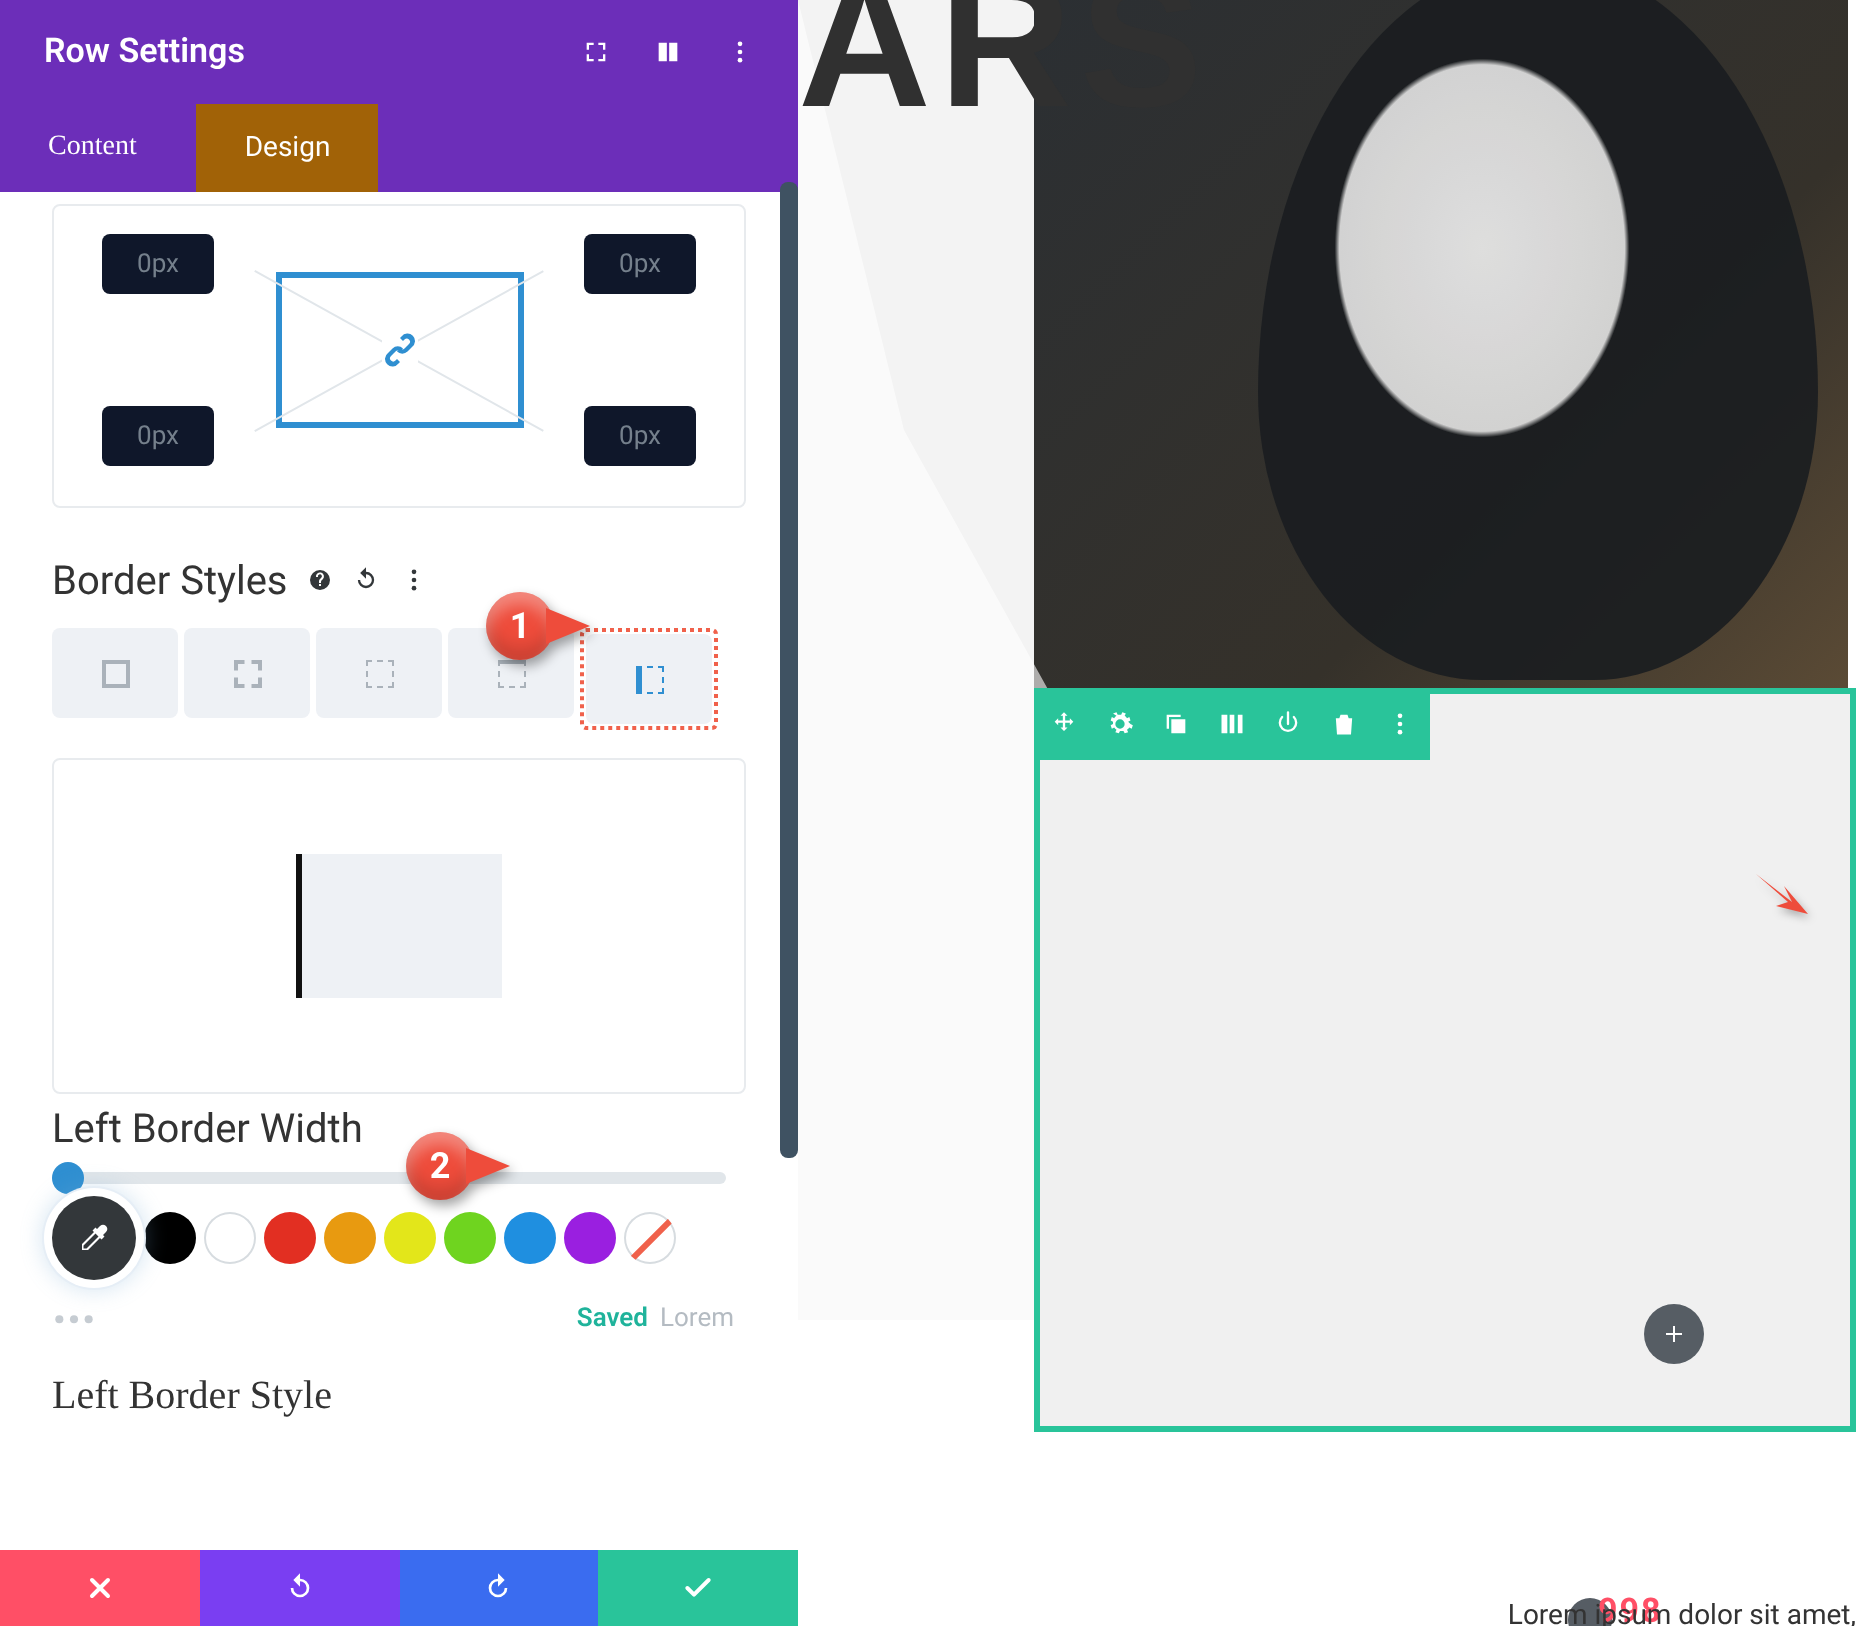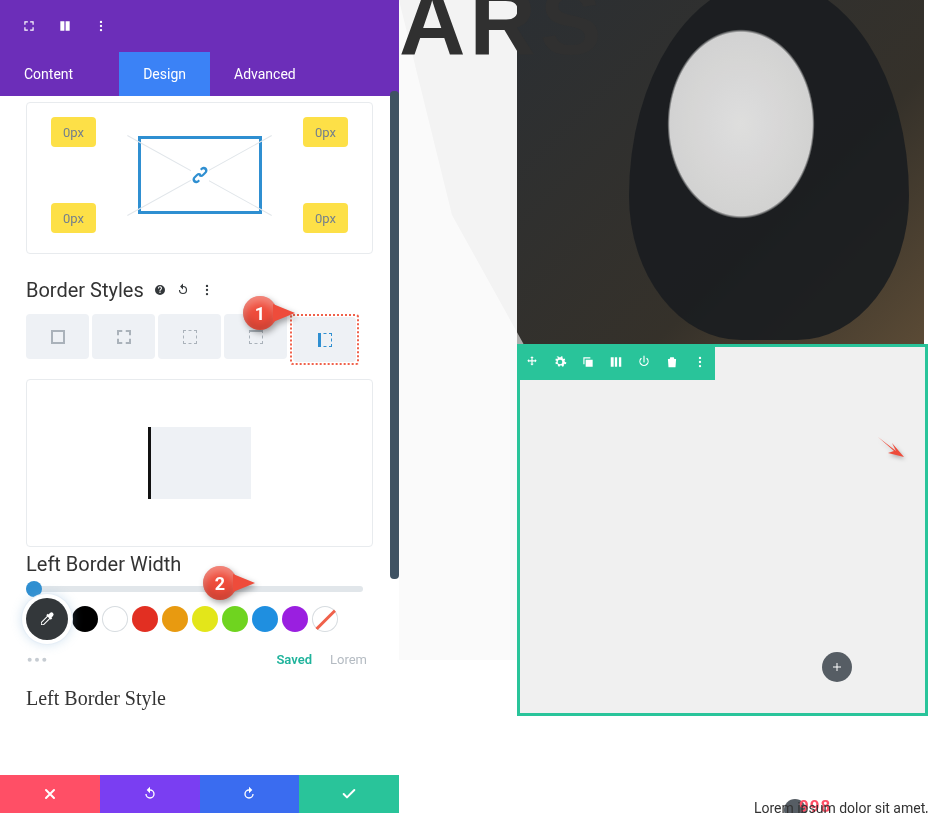--- a/index.html
+++ b/index.html
@@ -8,30 +8,30 @@
   
   .panel { position: absolute; left: 0; top: 0; width: 399px; height: 813px; background: #fff; display: flex; flex-direction: column; }
 
   .header { height: 52px; background: #6c2eb9; color: #fff; display: flex; align-items: center; padding: 0 22px; }
   .header-title { font-size: 17px; font-weight: 600; flex: 1; }
   .header-icons { display: flex; gap: 22px; align-items: center; }
   .hicon { width: 14px; height: 14px; fill: #fff; display: block; }
 
   .tabs { height: 44px; background: #6c2eb9; display: flex; }
   .tab { height: 44px; display: flex; align-items: center; padding: 0 24px; color: #fff; font-size: 14px; cursor: pointer; }
-  .tab.active { background: #3b82f6; }
-  .tab.first { padding-right: 46px; }
+  .tab.active { background: #a16207; }
+  .tab.first { padding-right: 30px; font-family: Liberation Serif, serif; }
 
   .scroll { flex: 1; overflow-y: auto; padding: 10px 26px 0 26px; position: relative; }
   .scroll::-webkit-scrollbar { width: 0; }
   .scroll-thumb { position: absolute; right: 0; top: 91px; width: 9px; height: 488px; background: #3f5262; border-radius: 4px; }
 
   .spacing-card { border: 1px solid #e8ebee; border-radius: 4px; padding: 14px 24px 20px; display: flex; align-items: center; justify-content: space-between; margin-top: -4px;}
   .spacing-col { display: flex; flex-direction: column; gap: 56px; }
-  .pxbox { width: 45px; height: 30px; background: #fde047; border-radius: 4px; display: flex; align-items: center; justify-content: center; font-size: 13px; color: #75808c; }
+  .pxbox { width: 56px; height: 30px; background: #0f172a; border-radius: 4px; display: flex; align-items: center; justify-content: center; font-size: 13px; color: #75808c; }
   .linkbox { width: 124px; height: 78px; border: 3px solid #2f8fd1; display: flex; align-items: center; justify-content: center; margin: 0 10px; position:relative;}
   .linkbox::before, .linkbox::after { content:''; position:absolute; width:140%; height:1px; background:#e1e6ea; top:50%; left:-20%; }
   .linkbox::before{ transform: rotate(29deg);} .linkbox::after{ transform: rotate(-29deg);}
   .linkicon { width: 18px; height: 18px; fill: #2f8fd1; z-index:1; background:#fff;}
 
   .opt-label-row { display:flex; align-items:center; gap:10px; margin-top:24px; margin-bottom:12px;}
   .opt-label { font-size: 20px; color: #333; }
   .mini-icon { width:14px; height:14px; fill:#33373a; cursor:pointer; }
   .mini-icon.q { width:12px; }
 
@@ -56,21 +56,21 @@
   .px-hl { position:absolute; left:-4px; top:-4px; right:32px; bottom:-4px; border:2px dotted #f0614b; border-radius:3px;}
 
   .swatch-row { display:flex; gap:4px; align-items:center; margin-top:6px;}
   .eyedrop { width:42px; height:42px; border-radius:50%; background:#33373a; display:flex; align-items:center; justify-content:center; position:relative; cursor:pointer; box-shadow: 0 0 0 4px #fff, 0 0 0 5px #e6eef6, 0 0 10px 6px rgba(120,170,210,.25);}
   .eyedrop svg{ width:18px; height:18px; fill:#fff;}
   .swatch { width:26px; height:26px; border-radius:50%; cursor:pointer;}
   .swatch.border{ box-shadow: inset 0 0 0 1px #d7dce0; background:#fff;}
   .swatch.none { background:#fff; box-shadow: inset 0 0 0 1px #d7dce0; position:relative; overflow:hidden;}
   .swatch.none::after{ content:''; position:absolute; left:-3px; right:-3px; top:50%; height:3px; background:#f0614b; transform:rotate(-45deg);}
 
-  .saved-row { display:flex; align-items:center; gap:18px; margin:12px 0 20px; padding-right:6px;}
+  .saved-row { display:flex; align-items:center; gap:6px; margin:12px 0 20px; padding-right:6px;}
   .dots-h { fill:#c6ccd2; width:22px;}
   .saved-row .grow{flex:1;}
   .saved-link { font-size:13px; color:#1fb39b; font-weight:600;}
   .recent-link { font-size:13px; color:#b4bbc2;}
 
   .callout { position:absolute; display:flex; align-items:center; filter: drop-shadow(2px 3px 3px rgba(0,0,0,.35)); pointer-events:none;}
   .callout .bubble{ width:34px; height:34px; border-radius:50%; background:#ee4c3b; color:#fff; font-size:18px; font-weight:700; display:flex; align-items:center; justify-content:center; box-shadow: inset 0 6px 8px rgba(255,255,255,.35), inset 0 -6px 8px rgba(0,0,0,.15);}
   .callout .tail{ width:0; height:0; border-top:9px solid transparent; border-bottom:9px solid transparent; border-left:22px solid #ee4c3b; margin-left:-4px;}
   .callout.c1{ left:243px; top:296px;}
   .callout.c2{ left:203px; top:566px;}
@@ -103,39 +103,39 @@
 
   .year{ position:absolute; left:400px; bottom:-3px; color:#ff4f66; font-size:17px; font-weight:700; letter-spacing:1px;}
   .lorem{ position:absolute; right:0; bottom:-3px; font-size:14px; color:#333;}
   .history-fab{ position:absolute; left:385px; bottom:-8px; width:22px; height:22px; border-radius:50%; background:#565d64;}
 </style>
 </head>
 <body>
 
 <div class="panel">
   <div class="header">
+    <div class="header-title">Row Settings</div>
     <div class="header-icons">
       <svg class="hicon" viewBox="0 0 24 24">
           <path d="M4 4h6v2H6v4H4V4zm10 0h6v6h-2V6h-4V4zM4 14h2v4h4v2H4v-6zm14 0h2v6h-6v-2h4v-4z"></path>
         </svg>
       <svg class="hicon" viewBox="0 0 24 24">
           <path d="M4 4h7v16H4V4zm9 0h7v16h-7V4z"></path>
         </svg>
       <svg class="hicon" viewBox="0 0 24 24">
           <circle cx="12" cy="5" r="2"></circle>
           <circle cx="12" cy="12" r="2"></circle>
           <circle cx="12" cy="19" r="2"></circle>
         </svg>
     </div>
   </div>
 
   <div class="tabs">
     <div class="tab first">Content</div>
     <div class="tab active">Design</div>
-    <div class="tab">Advanced</div>
   </div>
 
   <div class="scroll">
 
     <div class="spacing-card">
       <div class="spacing-col">
         <div class="pxbox">0px</div>
         <div class="pxbox">0px</div>
       </div>
       <div class="linkbox">

